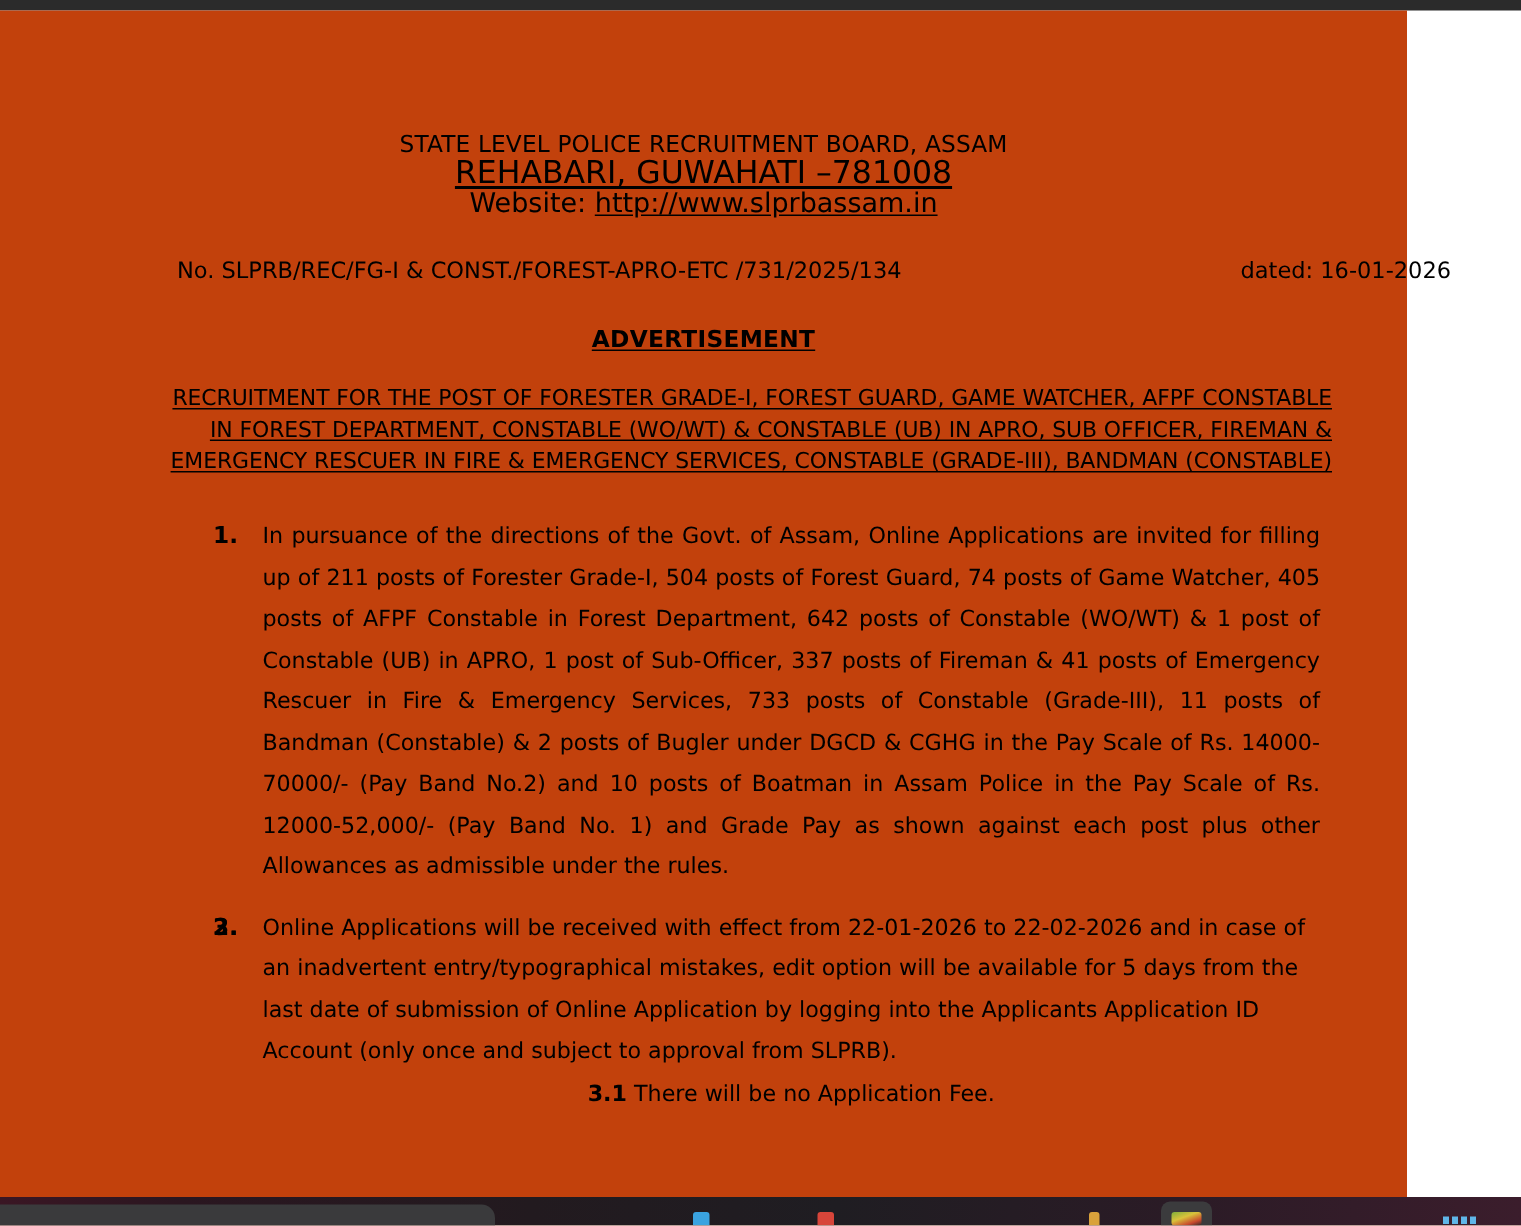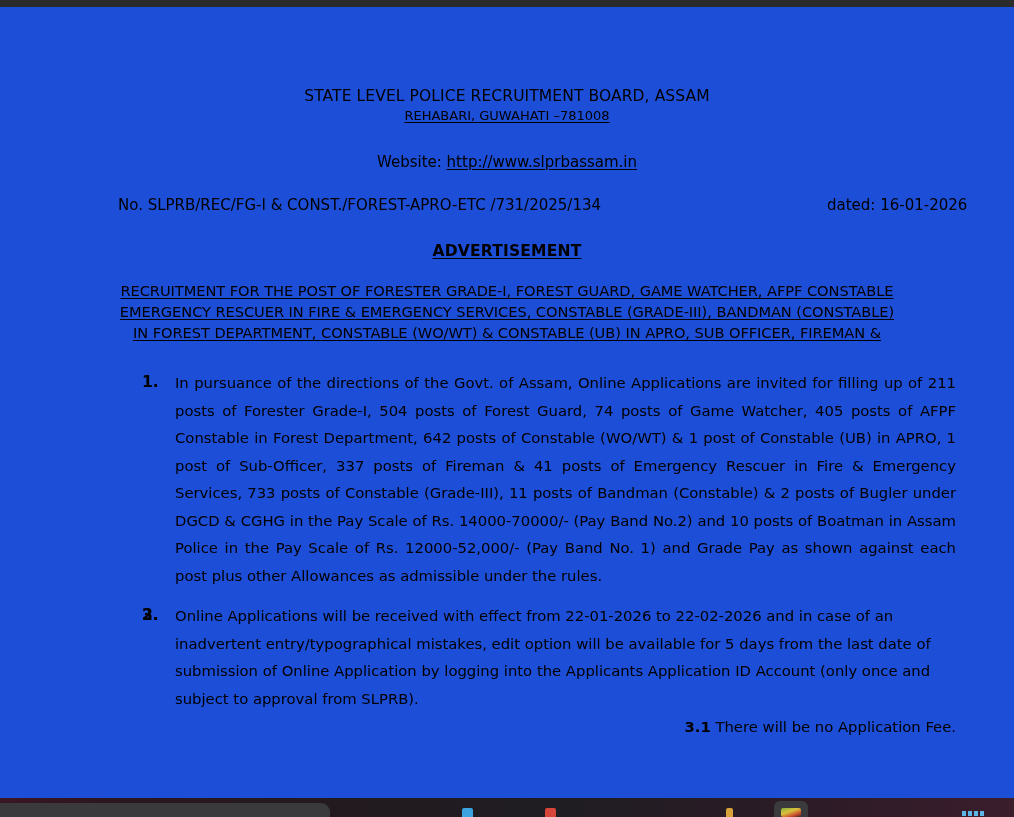--- a/index.html
+++ b/index.html
@@ -75,46 +75,45 @@
         #5fb6e8 0 4px, transparent 4px 6px,
         #5fb6e8 6px 10px, transparent 10px 12px,
         #5fb6e8 12px 16px, transparent 16px 18px,
         #5fb6e8 18px 22px, transparent 22px);
   }
 
   
   .page {
     position: absolute;
     top: 7px; left: 0;
-    width: 1014px;
+    width: 938px;
     height: 791px;
-    background: #1d4ed8;
+    background: #c2410c;
   }
 
   .doc {
     padding-top: 80px;
   }
 
   .hdr-line {
     text-align: center;
     font-size: 15.5px;
     line-height: 19px;
     letter-spacing: 0.1px;
   }
   .hdr-line-2 {
     text-align: center;
-    font-size: 13px;
+    font-size: 21px;
     line-height: 19px;
   }
   .u { text-decoration: underline; text-underline-offset: 2px; }
 
   .website {
     text-align: center;
-    font-size: 15px;
-    margin-top: 28px;
+    font-size: 18px;
   }
 
   .refline {
     position: relative;
     margin-top: 25px;
     font-size: 15px;
     height: 20px;
     padding-left: 45px;
   }
   .refline .refno {
@@ -134,21 +133,21 @@
     text-align: center;
     font-weight: bold;
     font-size: 15.5px;
     margin-top: 26px;
     letter-spacing: 0.2px;
   }
 
   .recr-block {
     margin: 20px auto 0 auto;
     width: 838px;
-    text-align: center;
+    text-align: right;
     font-size: 14.6px;
     line-height: 21px;
     letter-spacing: -0.05px;
   }
   .recr-block span {
     text-decoration: underline;
     text-underline-offset: 2px;
   }
 
   
@@ -171,21 +170,21 @@
     top: 0;
     font-weight: bold;
     font-size: 15.5px;
     text-align: left;
     width: 30px;
   }
   .li.item2 { margin-top: 13px; }
   .li.item3 { margin-top: 4px; }
   .sub {
     margin-top: 1px;
-    text-align: right;
+    text-align: center;
   }
   .sub b { font-weight: bold; }
   b { font-weight: normal; }
   .nojust { text-align: left; }
 </style>
 </head>
 <body>
 
 <div class="top-bar"></div>
 
@@ -206,22 +205,22 @@
       <span class="refno">No. SLPRB/REC/FG-I &amp; CONST./FOREST-APRO-ETC /731/2025/134</span>
       <span class="refdate">dated: 16-01-2026</span>
     </div>
 
     <div class="adv-title">
       <span class="u">ADVERTISEMENT</span>
     </div>
 
     <div class="recr-block" id="recr-title">
         <div><span>RECRUITMENT FOR THE POST OF FORESTER GRADE-I, FOREST GUARD, GAME WATCHER, AFPF CONSTABLE</span></div>
+        <div><span>IN FOREST DEPARTMENT, CONSTABLE (WO/WT) &amp; CONSTABLE (UB) IN APRO, SUB OFFICER, FIREMAN &amp;</span></div>
         <div><span>EMERGENCY RESCUER IN FIRE &amp; EMERGENCY SERVICES, CONSTABLE (GRADE-III), BANDMAN (CONSTABLE)</span></div>
-        <div><span>IN FOREST DEPARTMENT, CONSTABLE (WO/WT) &amp; CONSTABLE (UB) IN APRO, SUB OFFICER, FIREMAN &amp;</span></div>
       </div>
 
     <div class="list" id="clauses">
         <div class="li item1"><span class="num">1.</span><span class="body"><span>In pursuance of the directions of the Govt. of Assam, Online Applications are invited for filling up of </span><b>211</b><span> posts of Forester Grade-I, </span><b>504</b><span> posts of Forest Guard, </span><b>74</b><span> posts of Game Watcher, </span><b>405</b><span> posts of AFPF Constable in Forest Department, </span><b>642</b><span> posts of Constable (WO/WT) &amp; </span><b>1</b><span> post of Constable (UB) in APRO, </span><b>1</b><span> post of Sub-Officer, </span><b>337</b><span> posts of Fireman &amp; </span><b>41</b><span> posts of Emergency Rescuer in Fire &amp; Emergency Services, </span><b>733</b><span> posts of Constable (Grade-III), </span><b>11</b><span> posts of Bandman (Constable) &amp; </span><b>2</b><span> posts of Bugler under DGCD &amp; CGHG in  the Pay Scale of Rs. 14000-70000/- (Pay Band No.2) and  </span><b>10</b><span> posts of Boatman in Assam Police in the Pay Scale of Rs. 12000-52,000/- (Pay Band No. 1) and Grade Pay as shown against each post plus other Allowances as admissible under the rules.</span></span></div>
         <div class="li item2 nojust"><span class="num">2.</span></div>
         <div class="li item3 nojust"><span class="num">3.</span><span class="body"><span>Online Applications will be received with effect from 22-01-2026 to 22-02-2026 and in case of an inadvertent entry/typographical mistakes, edit option will be available for 5 days from the last date of submission of Online Application by logging into the Applicants Application ID Account (only once and subject to approval from SLPRB).</span></span><div class="sub"><b>3.1</b><span> There will be no Application Fee.</span></div></div>
       </div>
 
   </div>
 </div>

